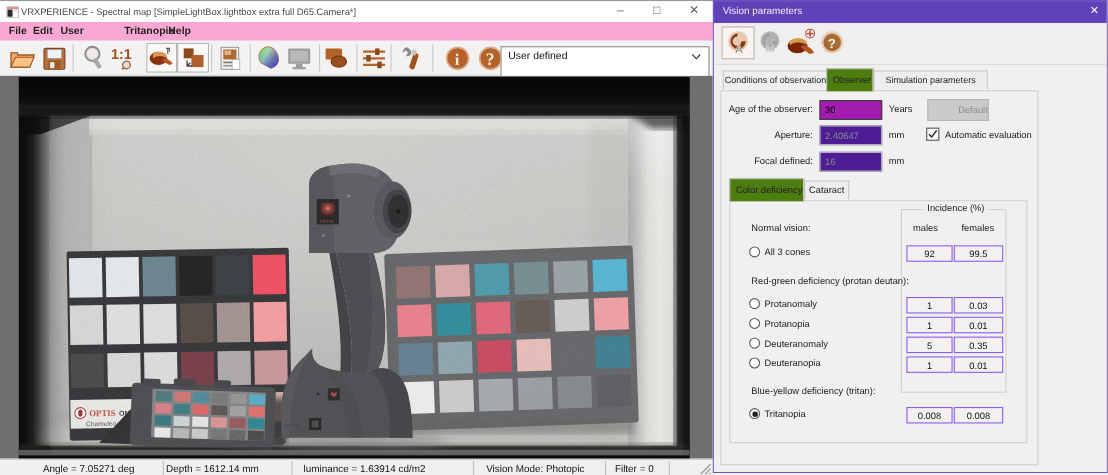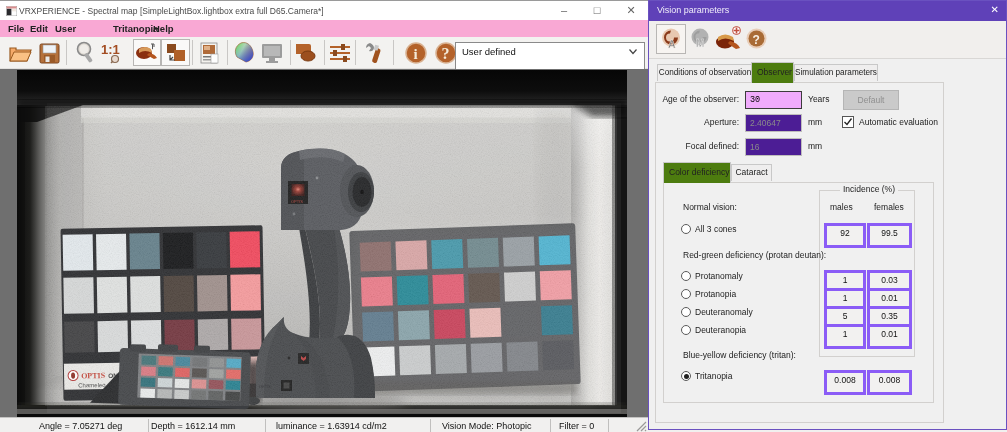--- a/index.html
+++ b/index.html
@@ -35,21 +35,21 @@
   #ptitle .t { position:absolute; left:8px; top:4px; color:#f0edfa; font-size:9px; }
   #ptitle .x { position:absolute; right:7px; top:3px; color:#fff; font-size:10px; }
   #ptoolbar { left:0; top:20px; width:357px; height:38px; background:#f1efed; border-bottom:1px solid #d9d7d5; }
   #pbody { left:0; top:58px; width:357px; height:370px; background:#f0f0f0; }
 
   .tab { position:absolute; font-size:8.5px; text-align:center; white-space:nowrap; overflow:hidden; color:#222; border:1px solid #c8c8c8; border-bottom:none; background:#efeeee; padding:3px 5px 0 5px; height:17px; }
   .tab.active { background:#4d7c0f; z-index:3; }
   .frame { position:absolute; border:1px solid #d2d0ce; background:#f0f0f0; }
   .lbl { position:absolute; font-size:8.5px; color:#222; white-space:nowrap; }
   .inp { position:absolute; width:57px; height:18px; font-size:8.5px; font-family:"Liberation Sans",sans-serif; line-height:16px; padding-left:4px; background:#4c1d95; border:1px solid #bfbdbc; color:#8a8a8a; }
-  .vbox { position:absolute; width:42px; height:25px; border:3px solid #8b5cf6; font-size:8.5px; color:#111; text-align:center; line-height:14px; background:#f2f1f0; }
+  .vbox { position:absolute; width:42px; height:15px; border:1px solid #8b5cf6; font-size:8.5px; color:#111; text-align:center; line-height:14px; background:#f2f1f0; }
   .radio { position:absolute; width:10px; height:10px; border:1px solid #5a5a5a; border-radius:50%; background:#fff; }
   .radio.sel::after { content:""; position:absolute; left:2px; top:2px; width:5px; height:5px; border-radius:50%; background:#222; }
 </style>
 </head>
 <body>
 <div id="stage">
 
   <div id="titlebar" class="abs">
     <svg id="title-ico" class="abs" viewBox="0 0 11 10">
       <rect x="0" y="0" width="11" height="10" fill="#fff" stroke="#888" stroke-width="0.8"></rect>
@@ -465,26 +465,26 @@
         <circle cx="10.5" cy="10.5" r="10" fill="#e8cdb8"></circle>
         <circle cx="10.5" cy="10.5" r="8" fill="#a96b35"></circle>
         <text x="6.5" y="15.5" font-size="12" font-weight="bold" fill="#f8f0e4">?</text>
       </svg>
     </div>
     <div id="pbody" class="abs">
 
       <div class="frame" style="left:6px; top:23px; width:289px; height:341px;"></div>
       <div class="tab" style="left:8px; top:5px; width:96px; font-size:8.2px; padding:3px 0 0 0;">Conditions of observation</div>
       <div class="tab active" style="left:102px; top:3px; height:21px; padding-top:4px; width:43px;">Observer</div>
-      <div class="tab" style="left:145px; top:5px; width:84px; font-size:8.2px; padding:3px 0 0 0;">Simulation parameters</div>
+      <div class="tab" style="left:145px; top:5px; width:104px; font-size:8.2px; padding:3px 0 0 0;">Simulation parameters</div>
 
       <div class="lbl" style="right:267px; top:35px;">Age of the observer:</div>
-      <input class="inp" style="left: 96px; top: 32px; background: #f0abfc; border: 1px solid rgb(60, 60, 60); color: rgb(0, 0, 0); font-family: Liberation Mono, monospace;" value="30">
+      <input class="inp" style="left: 96px; top: 32px; background: #a21caf; border: 1px solid rgb(60, 60, 60); color: rgb(0, 0, 0);" value="30">
       <div class="lbl" style="left:159px; top:35px;">Years</div>
-      <div class="abs" style="left:194px; top:31px; width:56px; height:20px; background:#cacaca; border:1px solid #b5b5b5; color:#8f8f8f; font-size:8.5px; text-align:center; line-height:19px;">Default</div>
+      <div class="abs" style="left:194px; top:31px; width:56px; height:20px; background:#cacaca; border:1px solid #b5b5b5; color:#8f8f8f; font-size:8.5px; text-align:right; line-height:19px;">Default</div>
 
       <div class="lbl" style="right:267px; top:58px;">Aperture:</div>
       <input class="inp" style="left: 96px; top: 55px;" value="2.40647">
       <div class="lbl" style="left:159px; top:58px;">mm</div>
       <div class="abs" style="left:193px; top:57px; width:12px; height:12px; background:#fff; border:1px solid #555;">
         <svg width="10" height="10" viewBox="0 0 10 10" style="position:absolute;left:0;top:0;">
             <path d="M1.5 5 L4 7.5 L8.5 1.5" fill="none" stroke="#222" stroke-width="1.3"></path>
           </svg>
       </div>
       <div class="lbl" style="left:210px; top:58px;">Automatic evaluation</div>

